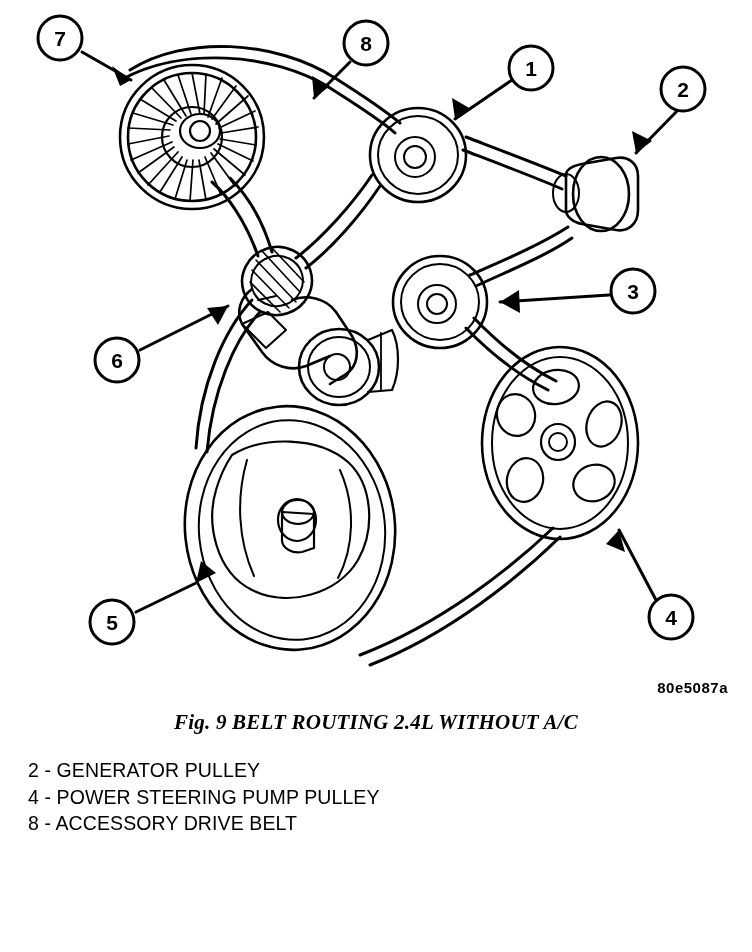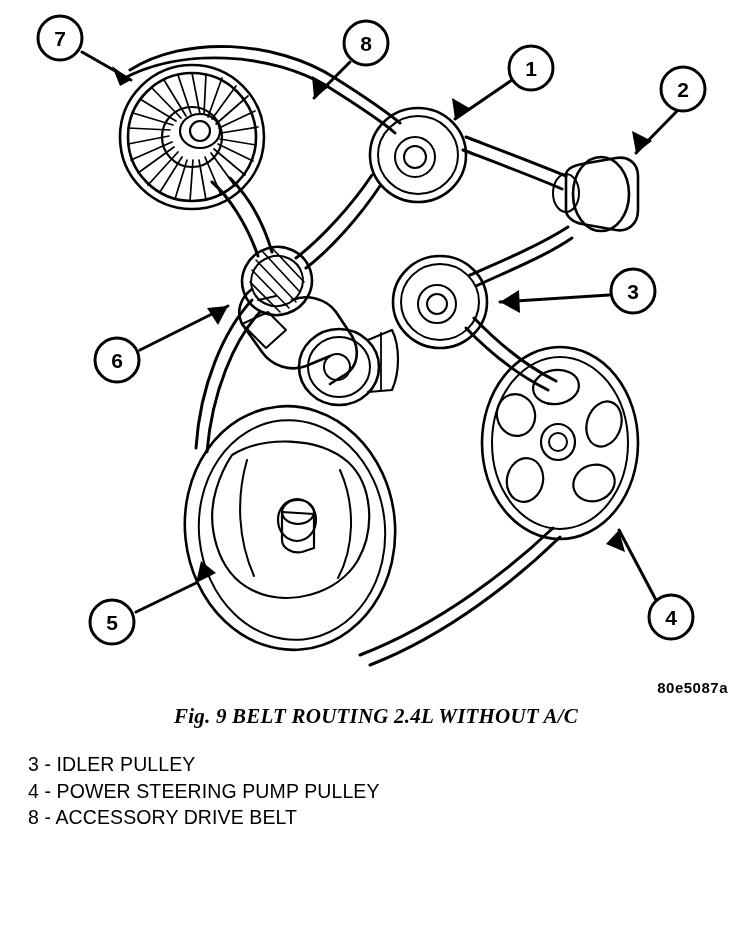--- a/index.html
+++ b/index.html
@@ -34,21 +34,21 @@
     font-weight: bold;
     letter-spacing: 0.5px;
     margin-top: 19px;
   }
   #fig-caption {
     text-align: center;
     font-family: "Liberation Serif", serif;
     font-size: 21px;
     font-weight: bold;
     font-style: italic;
-    margin-top: 4px;
+    margin-top: 10px;
     letter-spacing: 0.2px;
   }
   #legend {
     margin: 22px 0 0 28px;
     padding: 0;
     list-style: none;
   }
   #legend li {
     font-family: "Liberation Sans", sans-serif;
     font-size: 19.5px;
@@ -267,16 +267,16 @@
       <text x="117" y="368">6</text>
     </g>
   </svg>
 
   <div class="part-code">80e5087a</div>
 </div>
 
 <div id="fig-caption">Fig. 9 BELT ROUTING 2.4L WITHOUT A/C</div>
 
 <ul id="legend">
-  <li><span>3 - IDLER PULLEY</span></li>
+  <li><span>2 - GENERATOR PULLEY</span></li>
   <li><span>4 - POWER STEERING PUMP PULLEY</span></li>
   <li><span>8 - ACCESSORY DRIVE BELT</span></li>
 </ul>
 
 </body></html>

